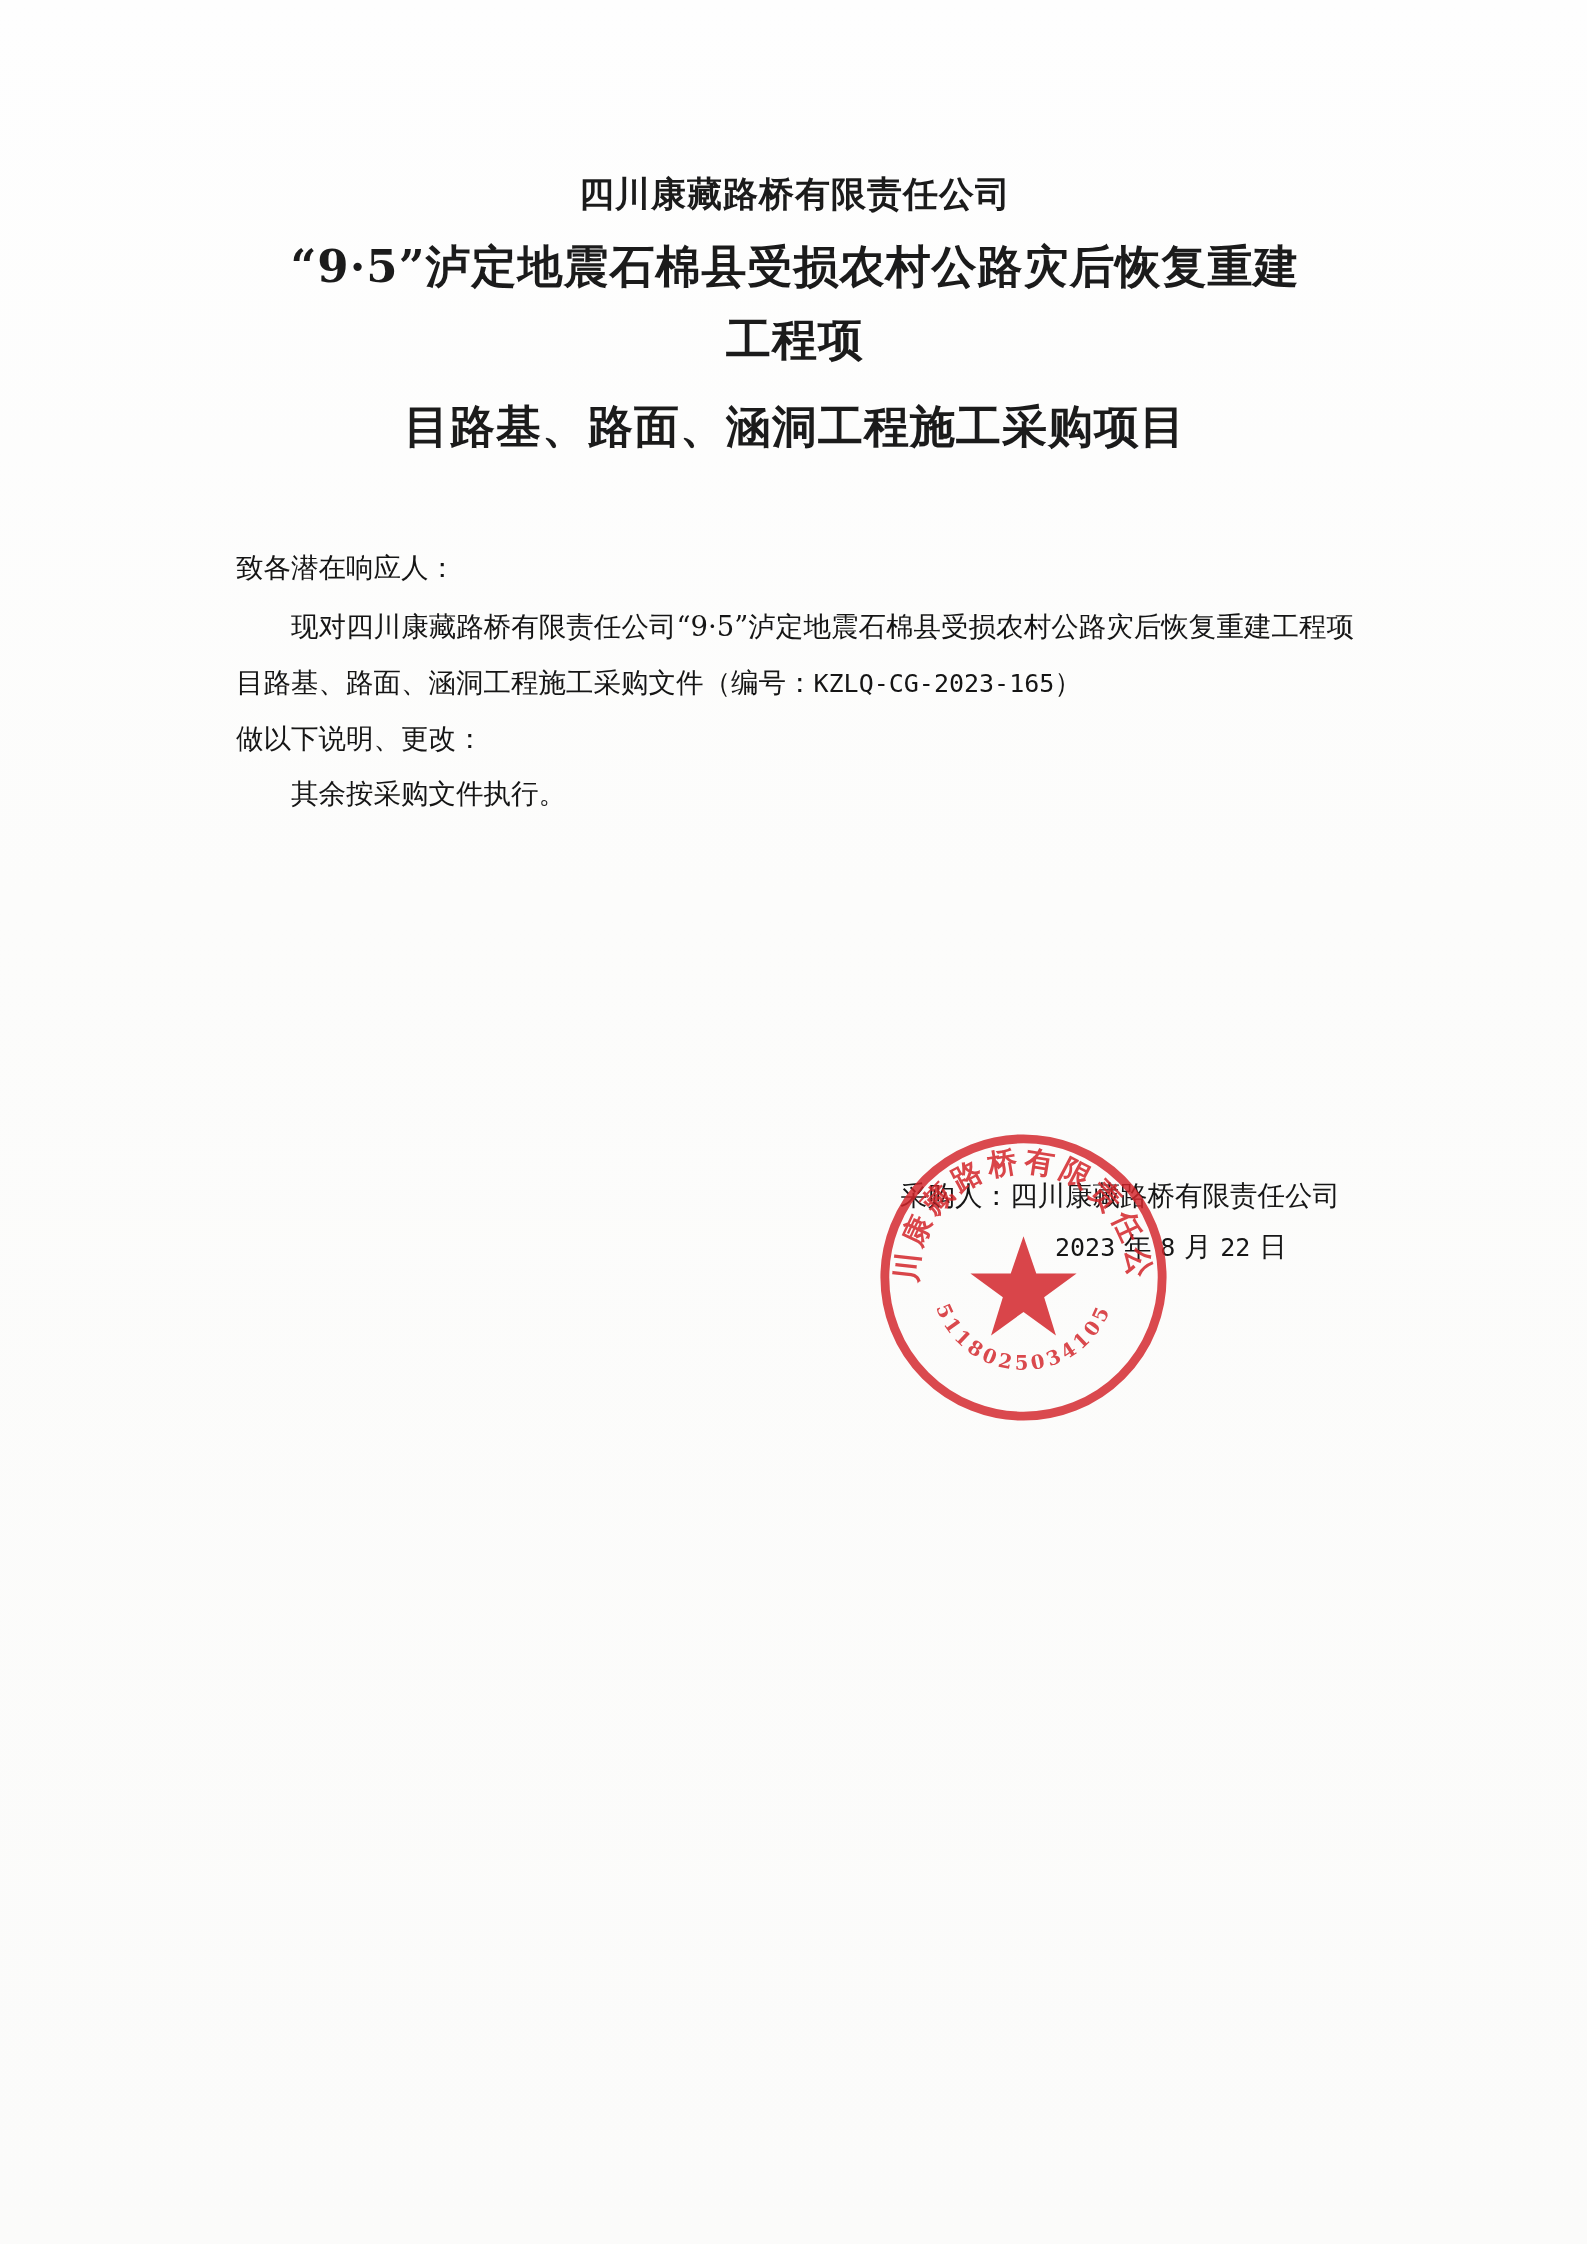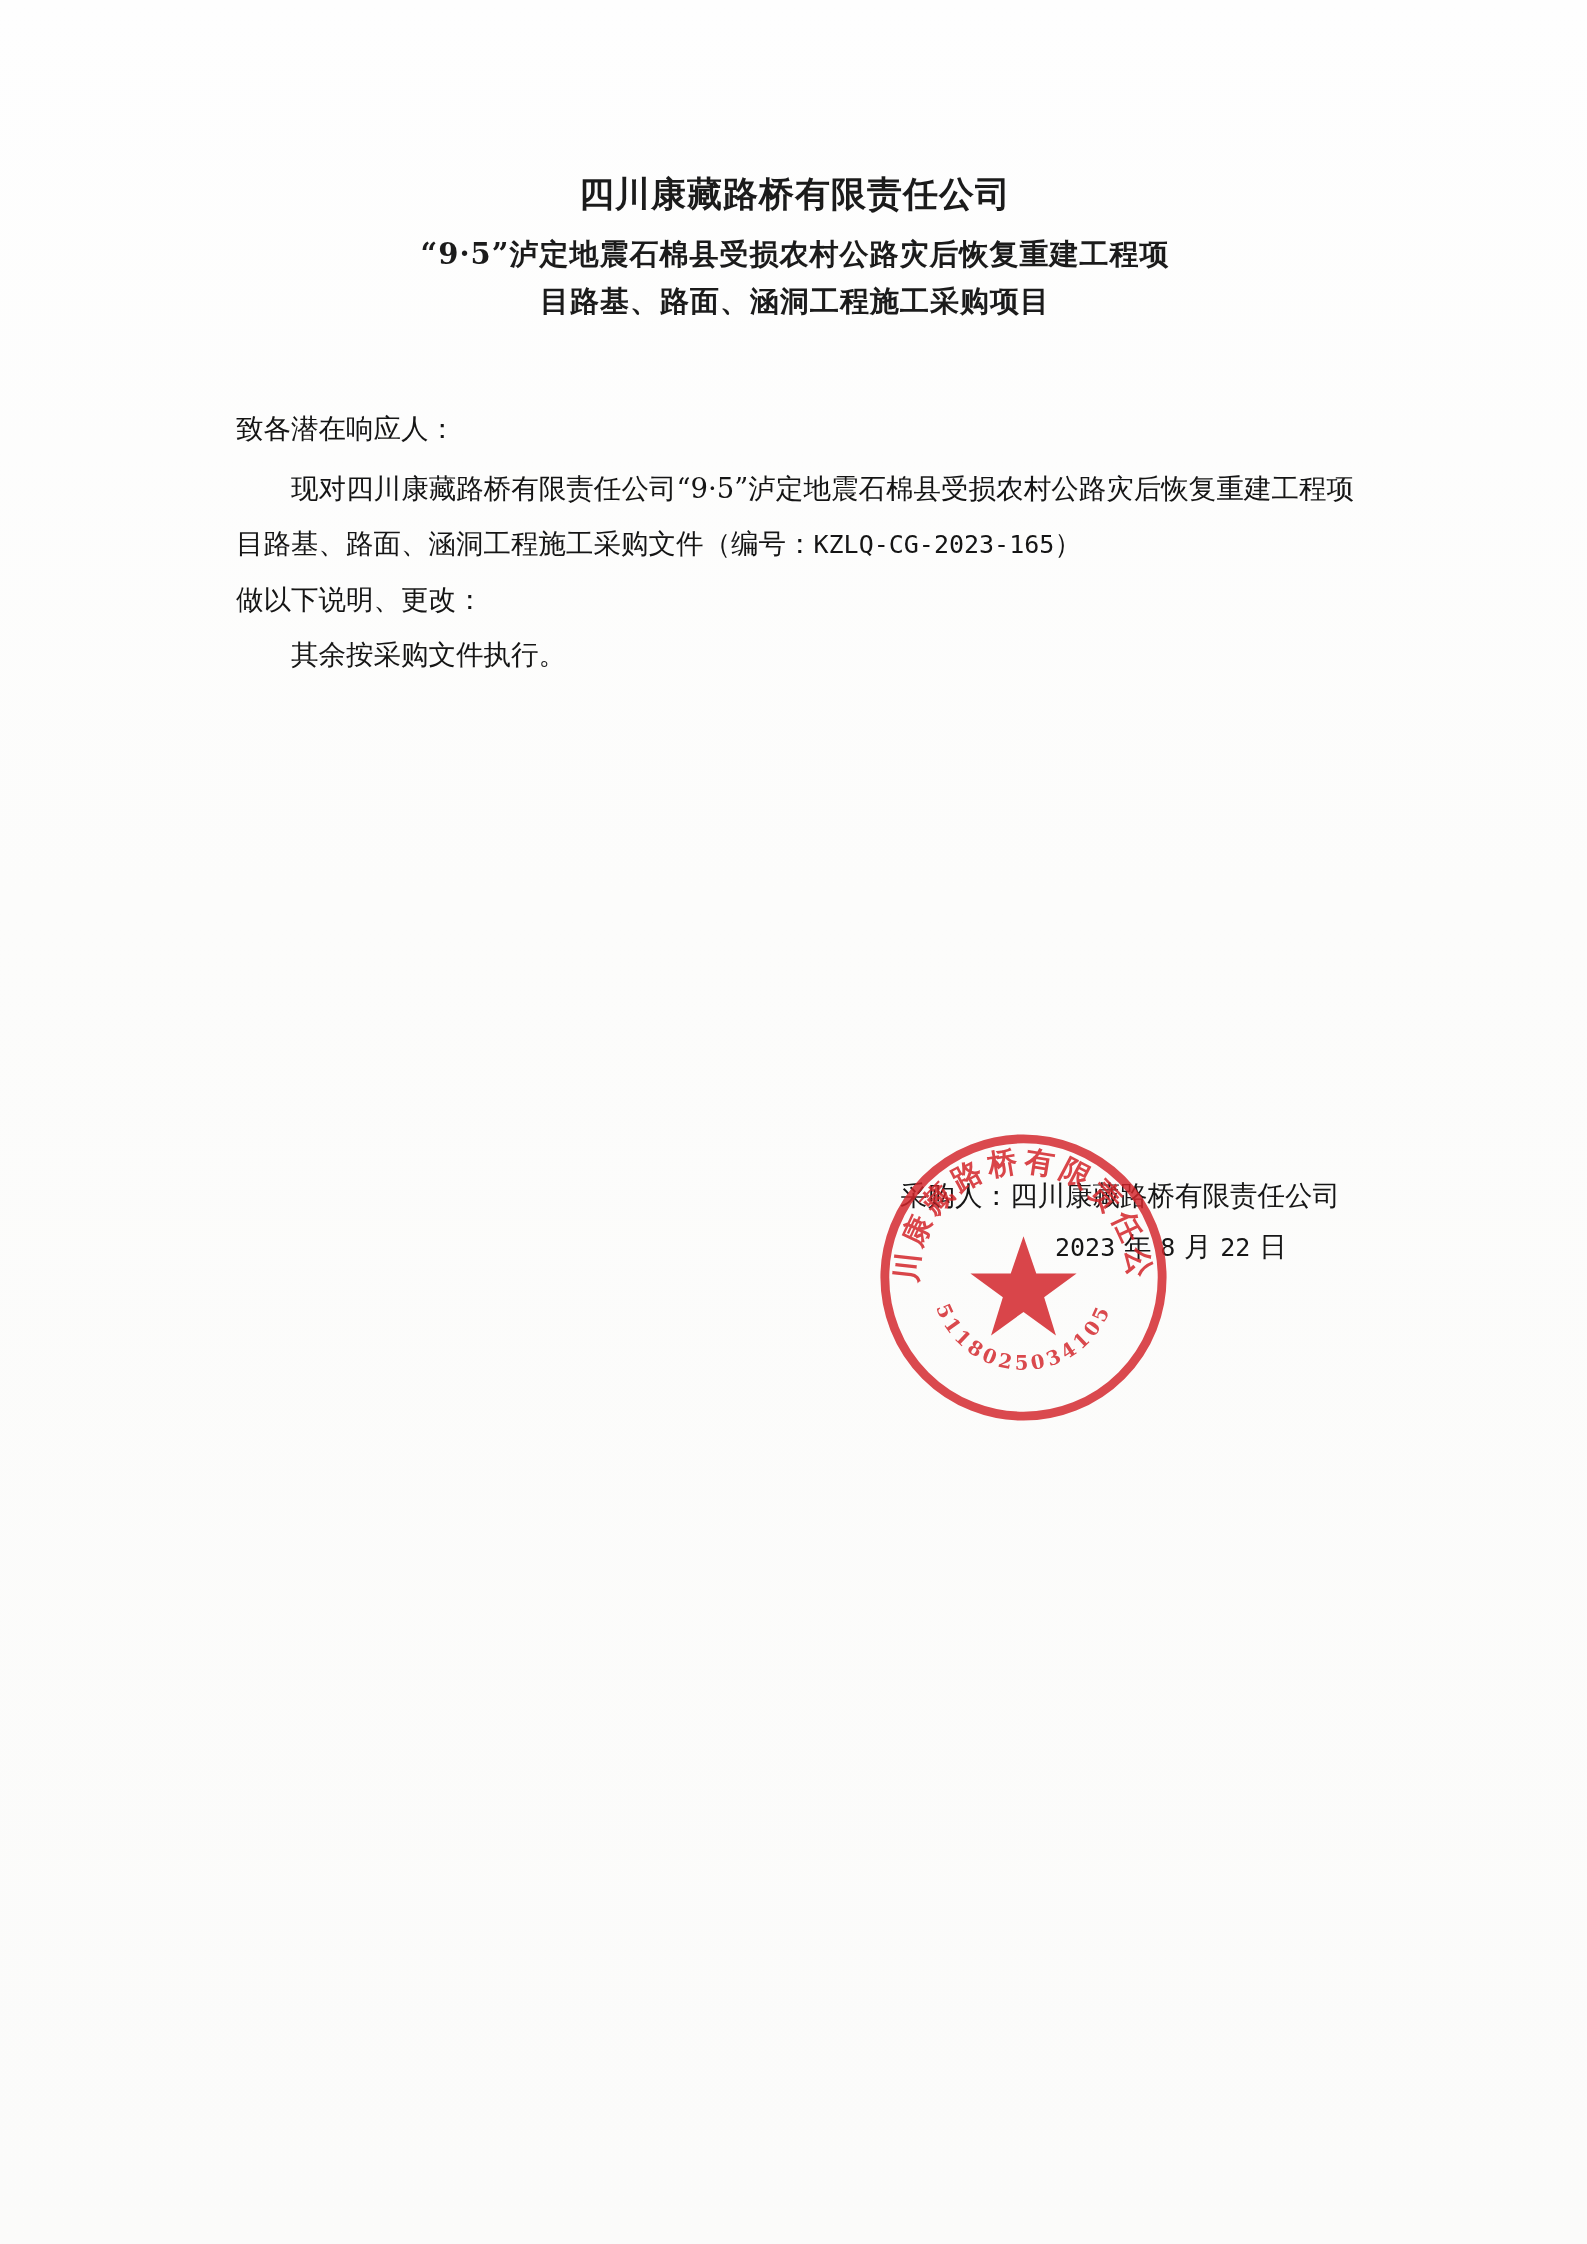--- a/index.html
+++ b/index.html
@@ -40,23 +40,23 @@
     font-family: "DejaVu Serif", serif;
     font-weight: bold;
     letter-spacing: 1px;
   }
   .t1 {
     font-size: 35px;
     line-height: 1.35;
     margin-bottom: 14px;
   }
   .t2 {
-    font-size: 29px;
+    font-size: 45px;
     line-height: 1.62;
-    margin: 0 auto;
+    margin: 14px auto;
     width: 1040px;
   }
   .t3 {
     font-size: 35px;
     line-height: 1.6;
     margin-top: 18px;
   }
   .body-block {
     margin-top: 76px;
     color: #151515;

